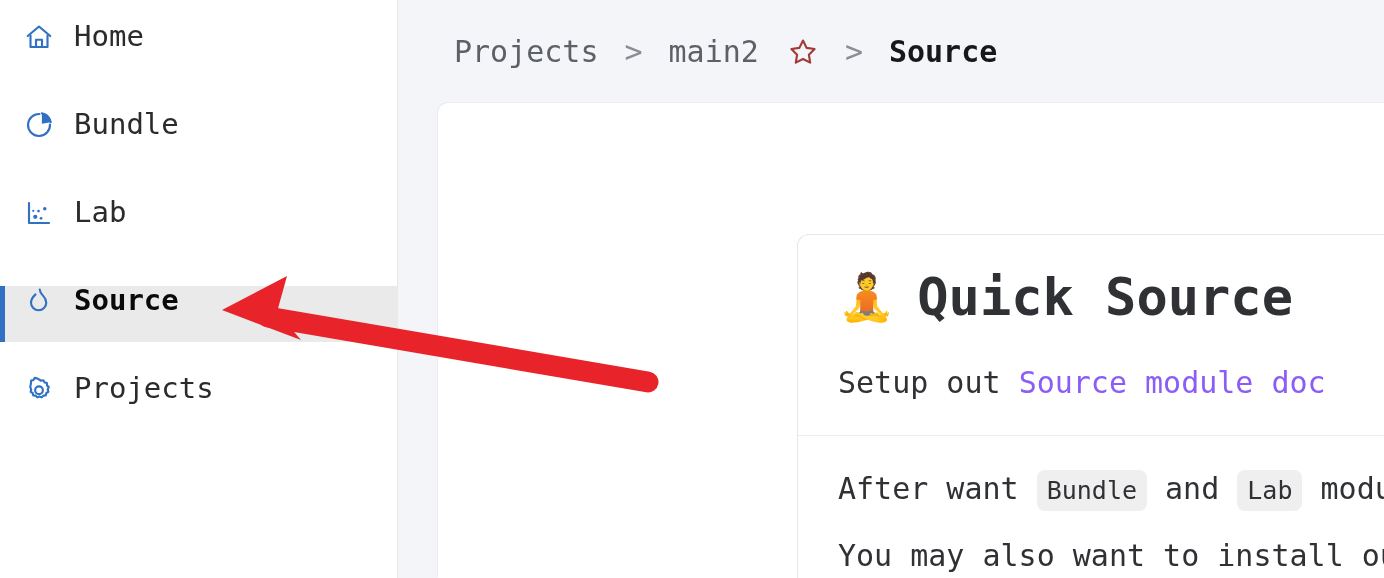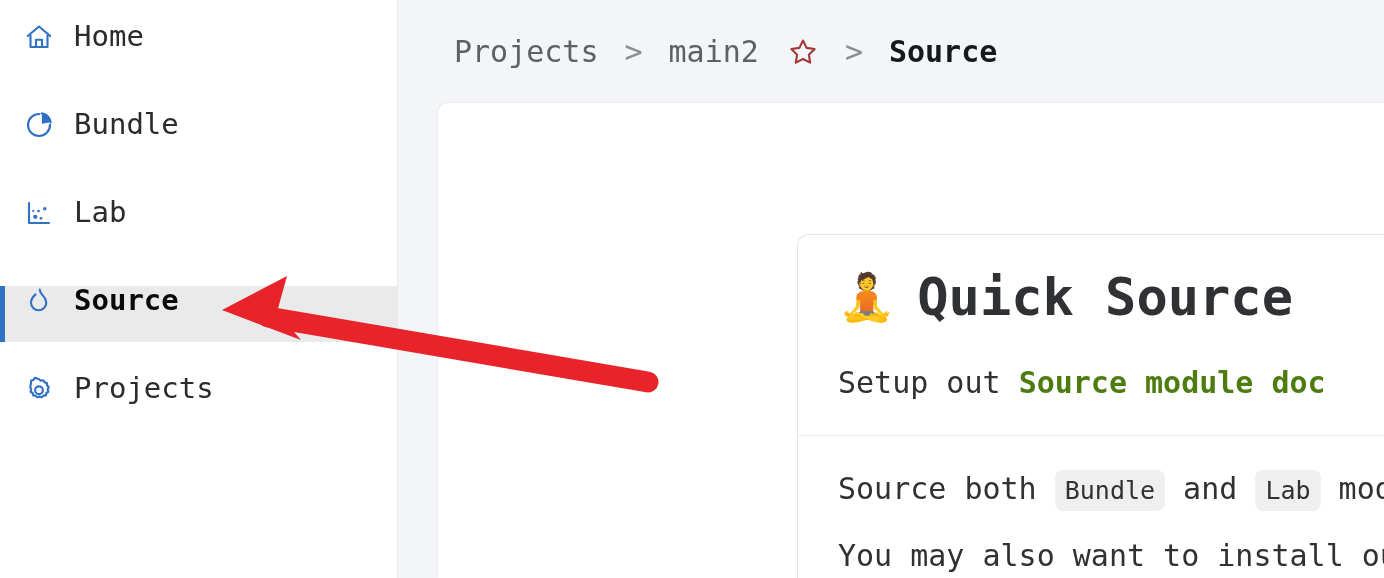--- a/index.html
+++ b/index.html
@@ -134,23 +134,22 @@
   .card-title .emoji { font-family:"DejaVu Sans", sans-serif; font-size:46px; }
 
   .card-line {
     font-size:30px;
     color:#2f3134;
     white-space:nowrap;
     line-height:1.5;
   }
   .card-line + .card-line { margin-top:22px; }
   .card-line a, .card-line .link {
-    color:#4d7c0f;
+    color:#8b5cf6;
     text-decoration:none;
-    font-weight:bold;
   }
   .code-badge {
     display:inline-block;
     background:#efefef;
     border-radius:8px;
     padding:2px 10px;
     font-family:"DejaVu Sans Mono", monospace;
     font-size:25px;
     color:#2f3134;
     vertical-align:middle;
@@ -258,21 +257,21 @@
           </h1>
           <p class="card-line" style="margin-top:34px;">
             <span>Setup out </span><a class="link" href="#">Source module doc</a>
           </p>
         </div>
 
         <div class="card-divider"></div>
 
         <div class="setup-body">
           <p class="card-line">
-            <span>Source both </span><code class="code-badge">Bundle</code><span> and </span><code class="code-badge">Lab</code><span> modul</span>
+            <span>After want </span><code class="code-badge">Bundle</code><span> and </span><code class="code-badge">Lab</code><span> modul</span>
           </p>
           <p class="card-line">You may also want to install our</p>
         </div>
 
       </div>
     </div>
   </section>
 
   <svg id="arrow-overlay" viewBox="0 0 1384 578" width="1384" height="578">
     <g>

